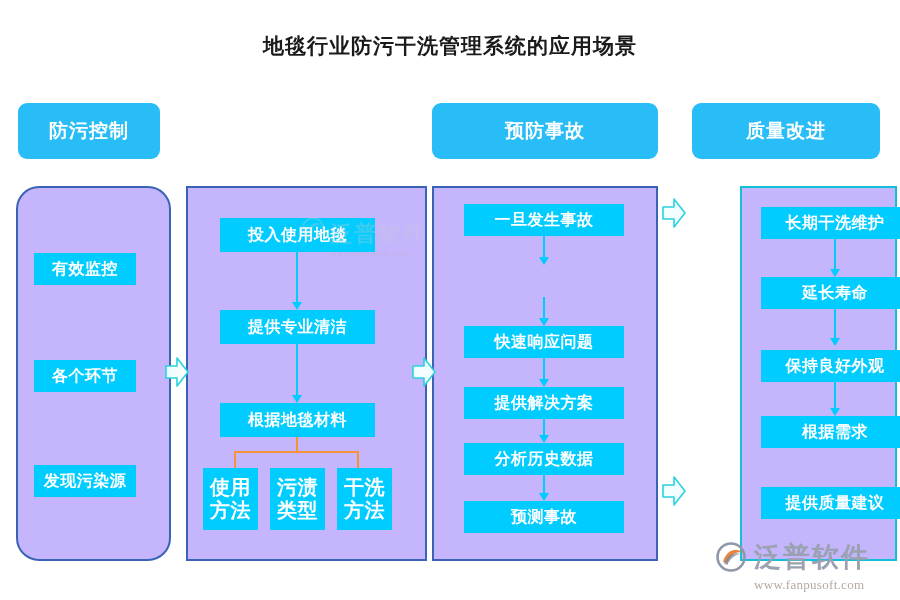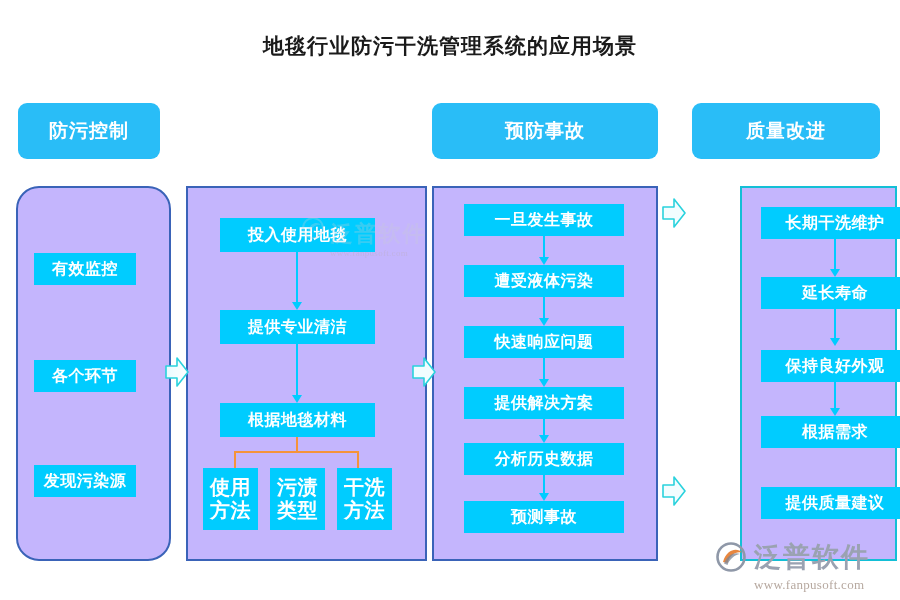--- a/index.html
+++ b/index.html
@@ -251,21 +251,20 @@
     <span>方法</span>
   </div>
 </div>
 
 <div class="col c2">
   <div class="node n0">一旦发生事故</div>
   <div class="varrow" style="left:103px; top:48px; height:29px;">
       <span class="stem"></span>
       <span class="head"></span>
     </div>
-  <div class="node n1">遭受液体污染</div>
   <div class="varrow" style="left:103px; top:109px; height:29px;">
       <span class="stem"></span>
       <span class="head"></span>
     </div>
   <div class="node n2">快速响应问题</div>
   <div class="varrow" style="left:103px; top:170px; height:29px;">
       <span class="stem"></span>
       <span class="head"></span>
     </div>
   <div class="node n3">提供解决方案</div>

